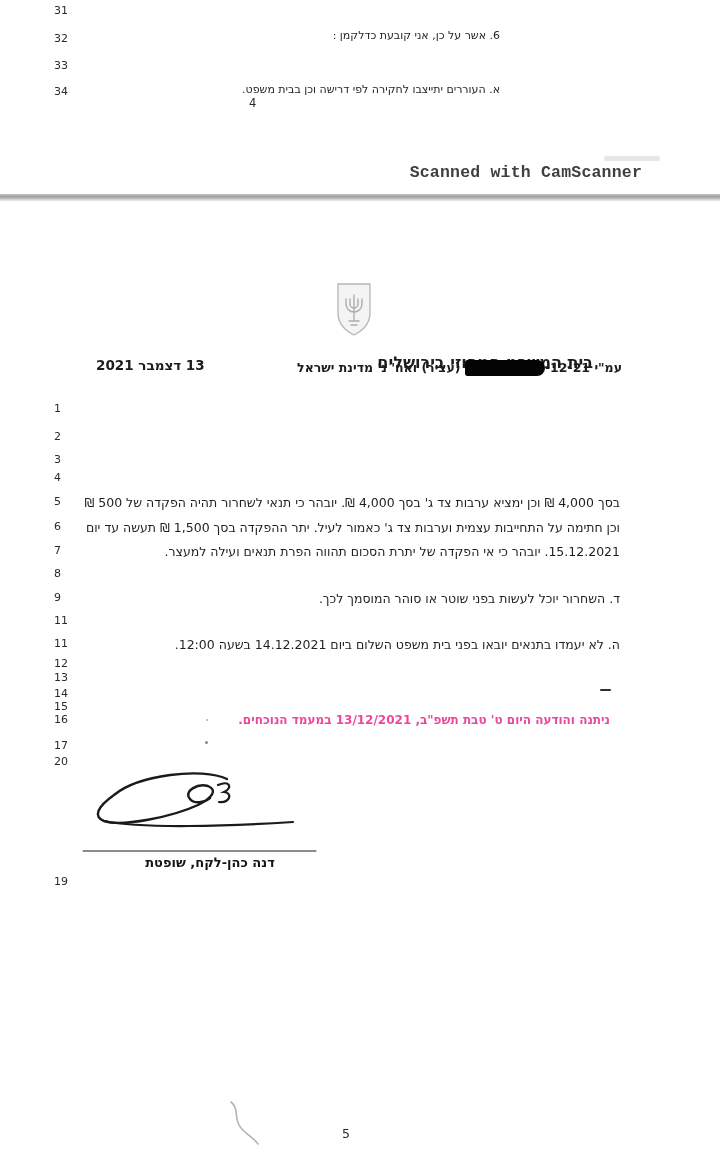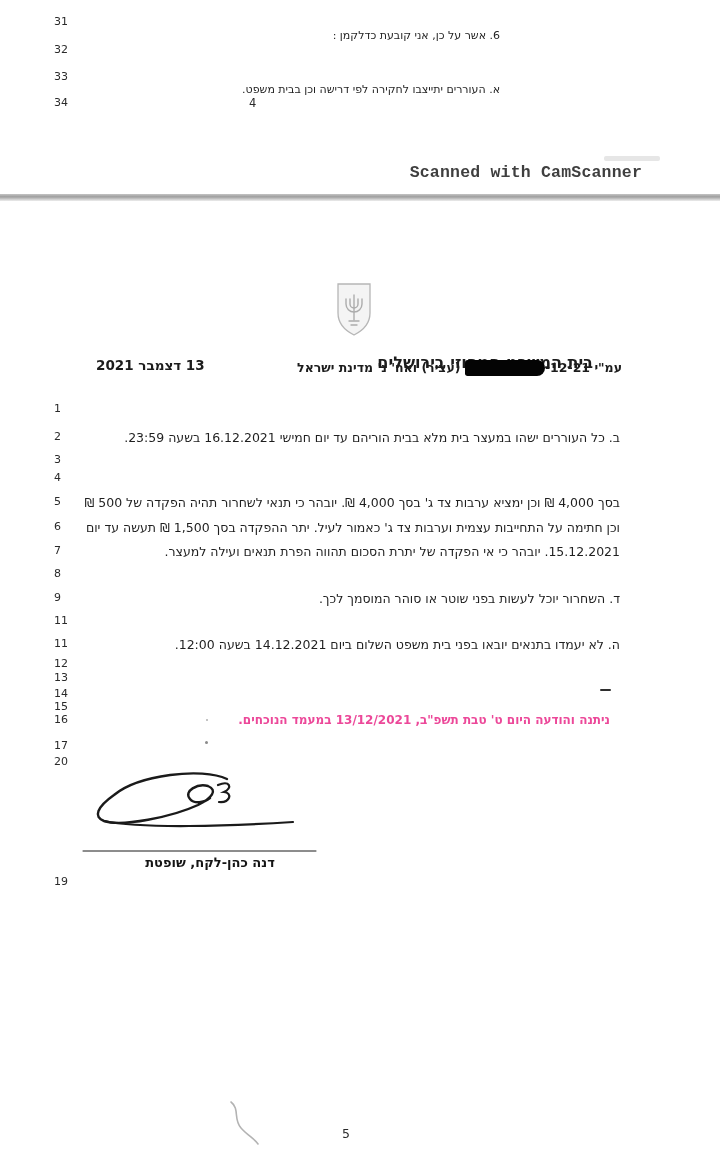--- a/index.html
+++ b/index.html
@@ -1,19 +1,19 @@
 <!DOCTYPE html>
 <html><head>
 <meta charset="utf-8">
 <style>
   html,body{margin:0;padding:0;background:#ffffff;}
   #page{position:relative;width:720px;height:1165px;background:#ffffff;overflow:hidden;
         font-family:"DejaVu Sans",sans-serif;color:#1f1f1f;}
   
-  .tnum{position:absolute;left:54px;width:22px;font-size:11px;color:#2a2a2a;margin-top:11px;}
+  .tnum{position:absolute;left:54px;width:22px;font-size:11px;color:#2a2a2a;}
   .topline{position:absolute;right:220px;direction:rtl;white-space:nowrap;font-size:11px;color:#242424;}
   .pagenum{position:absolute;font-size:11.5px;color:#2a2a2a;}
   
   .watermark{position:absolute;top:163px;right:78px;font-family:Liberation Mono, monospace;
              font-size:16.5px;font-weight:600;color:#3f3f3f;letter-spacing:.2px;}
   .wm-dash{position:absolute;top:156px;left:604px;width:56px;height:5px;background:#e6e6e6;border-radius:2px;}
   
   .divider{position:absolute;top:194px;left:0;width:720px;height:7px;
            background:linear-gradient(to bottom,#c4c4c4,#9f9f9f 40%,#cdcdcd 75%,#ededed);}
   
@@ -96,21 +96,20 @@
   <span class="bnum" style="top:637px">11</span>
   <span class="bnum" style="top:657px">12</span>
   <span class="bnum" style="top:671px">13</span>
   <span class="bnum" style="top:687px">14</span>
   <span class="bnum" style="top:700px">15</span>
   <span class="bnum" style="top:713px">16</span>
   <span class="bnum" style="top:739px">17</span>
   <span class="bnum" style="top:755px">20</span>
   <span class="bnum" style="top:875px">19</span>
 
-  <div class="bline" style="top:430px">ב. כל העוררים ישהו במעצר בית מלא בבית הוריהם עד יום חמישי 16.12.2021 בשעה 23:59.</div>
   <div class="bline" style="top:495px">בסך 4,000 ₪ וכן ימציא ערבות צד ג' בסך 4,000 ₪. יובהר כי תנאי לשחרור תהיה הפקדה של 500 ₪</div>
   <div class="bline" style="top:520px">וכן חתימה על התחייבות עצמית וערבות צד ג' כאמור לעיל. יתר ההפקדה בסך 1,500 ₪ תעשה עד יום</div>
   <div class="bline" style="top:544px">15.12.2021. יובהר כי אי הפקדה של יתרת הסכום תהווה הפרת תנאים ועילה למעצר.</div>
   <div class="bline" style="top:591px">ד. השחרור יוכל לעשות בפני שוטר או סוהר המוסמך לכך.</div>
   <div class="bline" style="top:637px">ה. לא יעמדו בתנאים יובאו בפני בית משפט השלום ביום 14.12.2021 בשעה 12:00.</div>
 
   <div class="dash-mark"></div>
   <div class="speck1"></div>
   <div class="speck2"></div>
 

